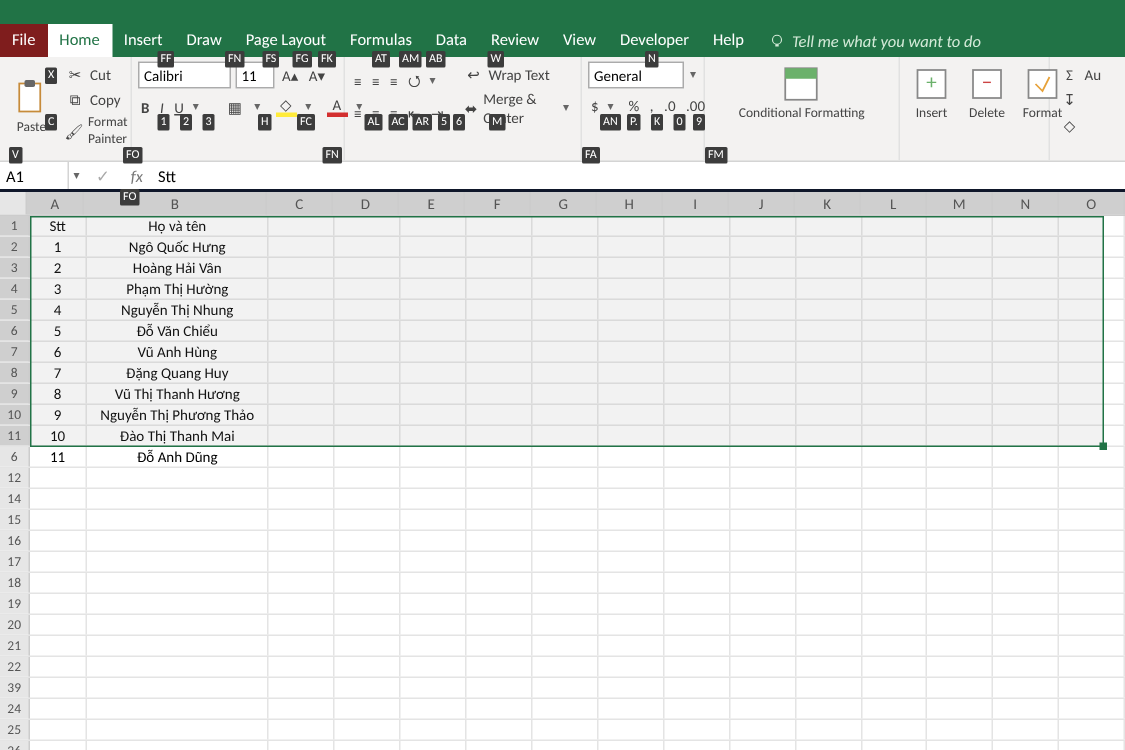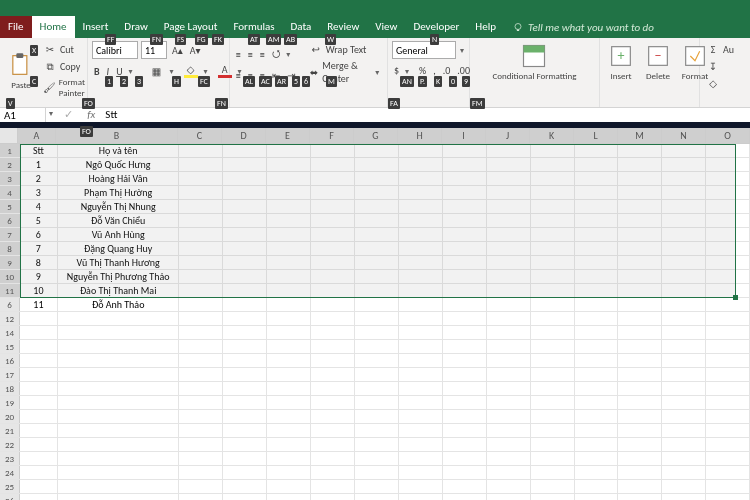--- a/index.html
+++ b/index.html
@@ -12,28 +12,28 @@
 .tab.tellme { display:flex; align-items:center; gap:4px; font-style:italic; color:#d4ead8; }
 .tellme svg { width:12px; height:12px; }
 .ribbon { height:70px; background:#f3f2f1; border-bottom:1px solid #d4d4d4; display:flex; font-size:10px; color:#444; position:relative; }
 .group { border-right:1px solid #e1e1e1; padding:3px 4px 0 4px; display:flex; flex-direction:column; }
 .gcol { display:flex; flex-direction:column; gap:1px; }
 .grow { display:flex; align-items:center; gap:3px; }
 .btn { display:flex; align-items:center; gap:3px; padding:1px 2px; cursor:pointer; }
 .ico { width:14px; height:14px; display:inline-flex; align-items:center; justify-content:center; }
 .bigico { width:28px; height:28px; }
 .fontbox,.sizebox { border:1px solid #ababab; background:#fff; padding:1px 3px; font-size:10px; height:18px; }
-.fontbox { width:46px; }
+.fontbox { width:62px; }
 .sizebox { width:26px; }
 .dd { width:10px; text-align:center; color:#666; font-size:8px; }
 .sep { width:1px; background:#d4d4d4; margin:2px 2px; align-self:stretch; }
 .keytip { position:absolute; background:#3c3c3c; color:#fff; font-size:8px; padding:0 2px; border-radius:1px; line-height:11px; z-index:5; }
 .vert { display:flex; flex-direction:column; align-items:center; cursor:pointer; padding:1px 3px; }
 .vert .lbl { font-size:9px; text-align:center; line-height:10px; margin-top:1px; }
-.formula { height:20px; background:#fff; border-bottom:6px solid #0f172a; display:flex; font-size:11px; position:relative; }
+.formula { height:20px; background:#fff; border-bottom:2px solid #0f172a; display:flex; align-items:center; font-size:11px; position:relative; }
 .namebox { width:46px; border-right:1px solid #d4d4d4; padding:0 4px; height:100%; display:flex; align-items:center; }
 .fx { padding:0 6px; color:#777; font-style:italic; font-size:11px; }
 .fcontent { padding:0 4px; }
 .sheet { position:relative; }
 .colhead { display:flex; height:16px; background:#e6e6e6; border-bottom:1px solid #ccc; }
 .corner { width:20px; border-right:1px solid #ccc; background:#e6e6e6; }
 .ch { text-align:center; border-right:1px solid #ccc; font-size:10px; color:#555; line-height:16px; }
 .ch.sel { background:#cfcfcf; }
 .w-a{width:38px}.w-b{width:122px}.w-def{width:44px}
 .rows { }
@@ -496,21 +496,21 @@
         <div class="cell w-def"></div>
         <div class="cell w-def"></div>
         <div class="cell w-def"></div>
         <div class="cell w-def"></div>
         <div class="cell w-def"></div>
         <div class="cell w-def"></div>
       </div>
       <div class="row">
         <div class="rh">6</div>
         <div class="cell w-a ca">11</div>
-        <div class="cell w-b cb">Đỗ Anh Thảo</div>
+        <div class="cell w-b cb">Đỗ Anh Dũng</div>
         <div class="cell w-def"></div>
         <div class="cell w-def"></div>
         <div class="cell w-def"></div>
         <div class="cell w-def"></div>
         <div class="cell w-def"></div>
         <div class="cell w-def"></div>
         <div class="cell w-def"></div>
         <div class="cell w-def"></div>
         <div class="cell w-def"></div>
         <div class="cell w-def"></div>
@@ -692,21 +692,21 @@
         <div class="cell w-def"></div>
         <div class="cell w-def"></div>
         <div class="cell w-def"></div>
         <div class="cell w-def"></div>
         <div class="cell w-def"></div>
         <div class="cell w-def"></div>
         <div class="cell w-def"></div>
         <div class="cell w-def"></div>
       </div>
       <div class="row">
-        <div class="rh">23</div>
+        <div class="rh">39</div>
         <div class="cell w-a ca"></div>
         <div class="cell w-b cb"></div>
         <div class="cell w-def"></div>
         <div class="cell w-def"></div>
         <div class="cell w-def"></div>
         <div class="cell w-def"></div>
         <div class="cell w-def"></div>
         <div class="cell w-def"></div>
         <div class="cell w-def"></div>
         <div class="cell w-def"></div>

